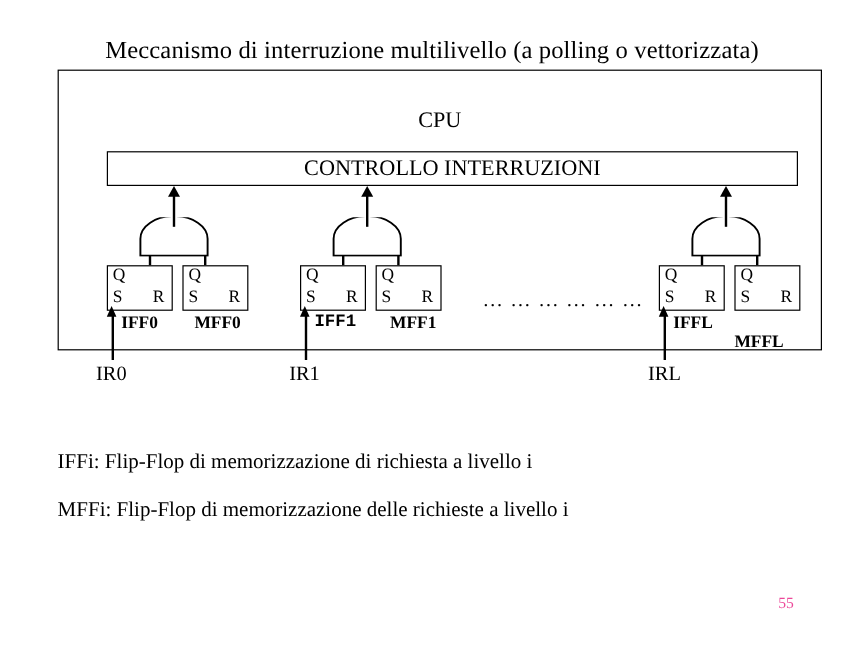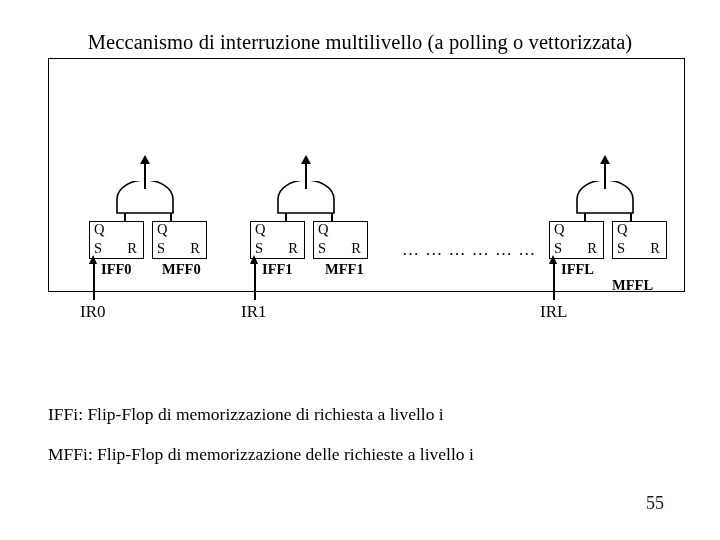--- a/index.html
+++ b/index.html
@@ -198,47 +198,50 @@
     white-space: nowrap;
   }
 
   
   .legend-line {
     position: absolute;
     left: 48px;
     font-size: 17.5px;
     line-height: 21px;
     white-space: nowrap;
-    margin-top: 30px;
   }
   .legend-1 { top: 374px; }
   .legend-2 { top: 414px; }
 
   
   .page-number {
     position: absolute;
     left: 640px;
     top: 495px;
     width: 30px;
     text-align: center;
-    font-size: 18px;
+    font-size: 13px;
     line-height: 16px;
-    color: #0f172a;
+    color: #ec4899;
   }
 </style>
 </head>
 <body>
 
 <div id="slide">
 
   <div class="slide-title">Meccanismo di interruzione multilivello (a polling o vettorizzata)</div>
 
   <div class="cpu-box"></div>
 
-
+  <div class="cpu-label">CPU</div>
+
+  <div class="ctrl-box">
+    <span class="ctrl-label">CONTROLLO INTERRUZIONI</span>
+  </div>
 
   <div class="up-arrow" style="left:139px; top:155px;">
     <div class="head"></div>
     <div class="shaft"></div>
   </div>
 
   <div class="and-gate" style="left:115px; top:181px;">
     <svg width="60" height="33" viewBox="0 0 60 33">
       <path d="M 2 32 L 2 18 A 28 19 0 0 1 58 18 L 58 32 Z" fill="none" stroke="#000" stroke-width="1.6"></path>
     </svg>
@@ -285,21 +288,21 @@
     <span class="ff-s">S</span>
     <span class="ff-r">R</span>
   </div>
 
   <div class="ff-box" style="left:313px; top:221px;">
     <span class="ff-q">Q</span>
     <span class="ff-s">S</span>
     <span class="ff-r">R</span>
   </div>
 
-  <div class="ff-name" style="left:262px; top:261px;">IFF1</div>
+  <div class="ff-name" style="left:262px; top:261px;font-family:Liberation Mono, monospace;">IFF1</div>
   <div class="ff-name" style="left:313px; top:261px;margin-left:12px;">MFF1</div>
 
   <div class="ir-arrow" style="left:249px; top:255px; height:45px;">
     <div class="head"></div>
     <div class="shaft"></div>
   </div>
   <div class="ir-name" style="left:241px; top:303px;">IR1</div>
 
   <div class="ellipsis" style="left:402px; top:240px;">… … … … … …</div>
 

